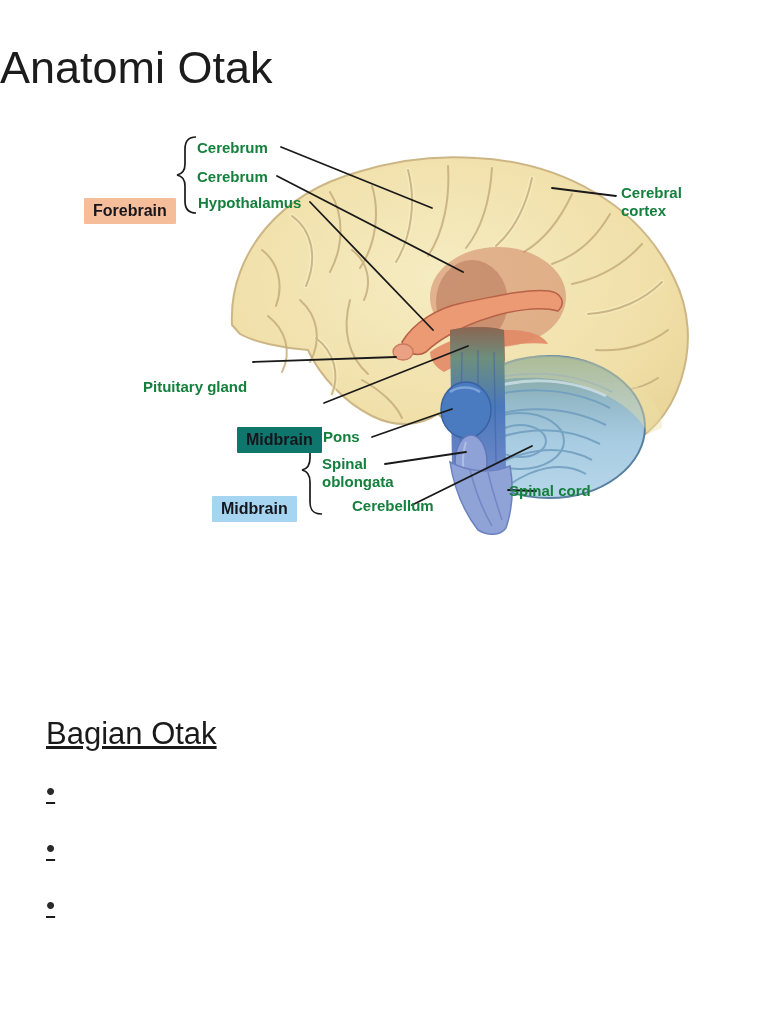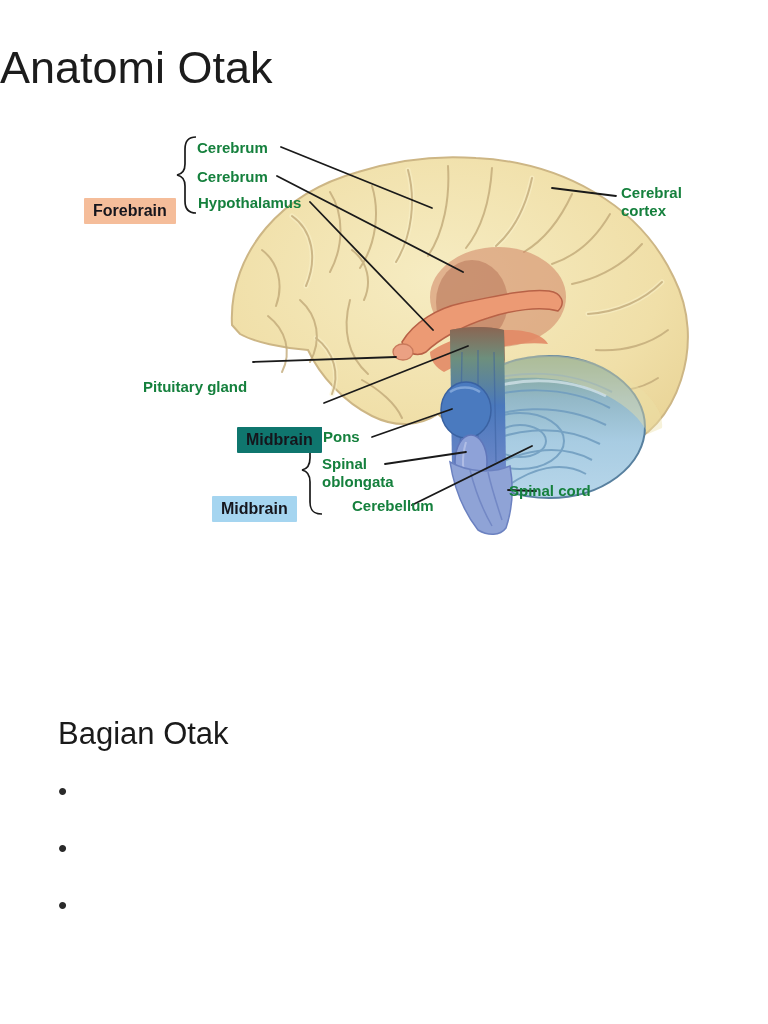--- a/index.html
+++ b/index.html
@@ -22,21 +22,21 @@
     position:absolute;
     font-size:15px;font-weight:bold;color:#15803d;
     line-height:18px;white-space:nowrap;
   }
   .lbl.wrap{white-space:normal;}
   .tag{
     position:absolute;
     font-size:16px;font-weight:bold;color:#15151c;
     padding:4px 9px;border-radius:1px;margin-top:35px;
   }
-  .bodytext{position:absolute;left:58px;top:716px;width:680px;color:#1a1a1a;}
+  .bodytext{position:absolute;left:46px;top:716px;width:680px;color:#1a1a1a;text-decoration:underline;}
   .bodytext .heading{font-size:31px;font-weight:400;}
   .bullets{list-style:none;margin:20px 0 0 0;padding:0;}
   .bullets li{display:flex;align-items:baseline;margin-top:21px;font-size:30px;line-height:36px;}
   .bullets .dot{width:30px;flex:0 0 30px;font-size:26px;color:#2a2a2a;}
 </style>
 </head>
 <body>
 
 <div class="slide">
 

